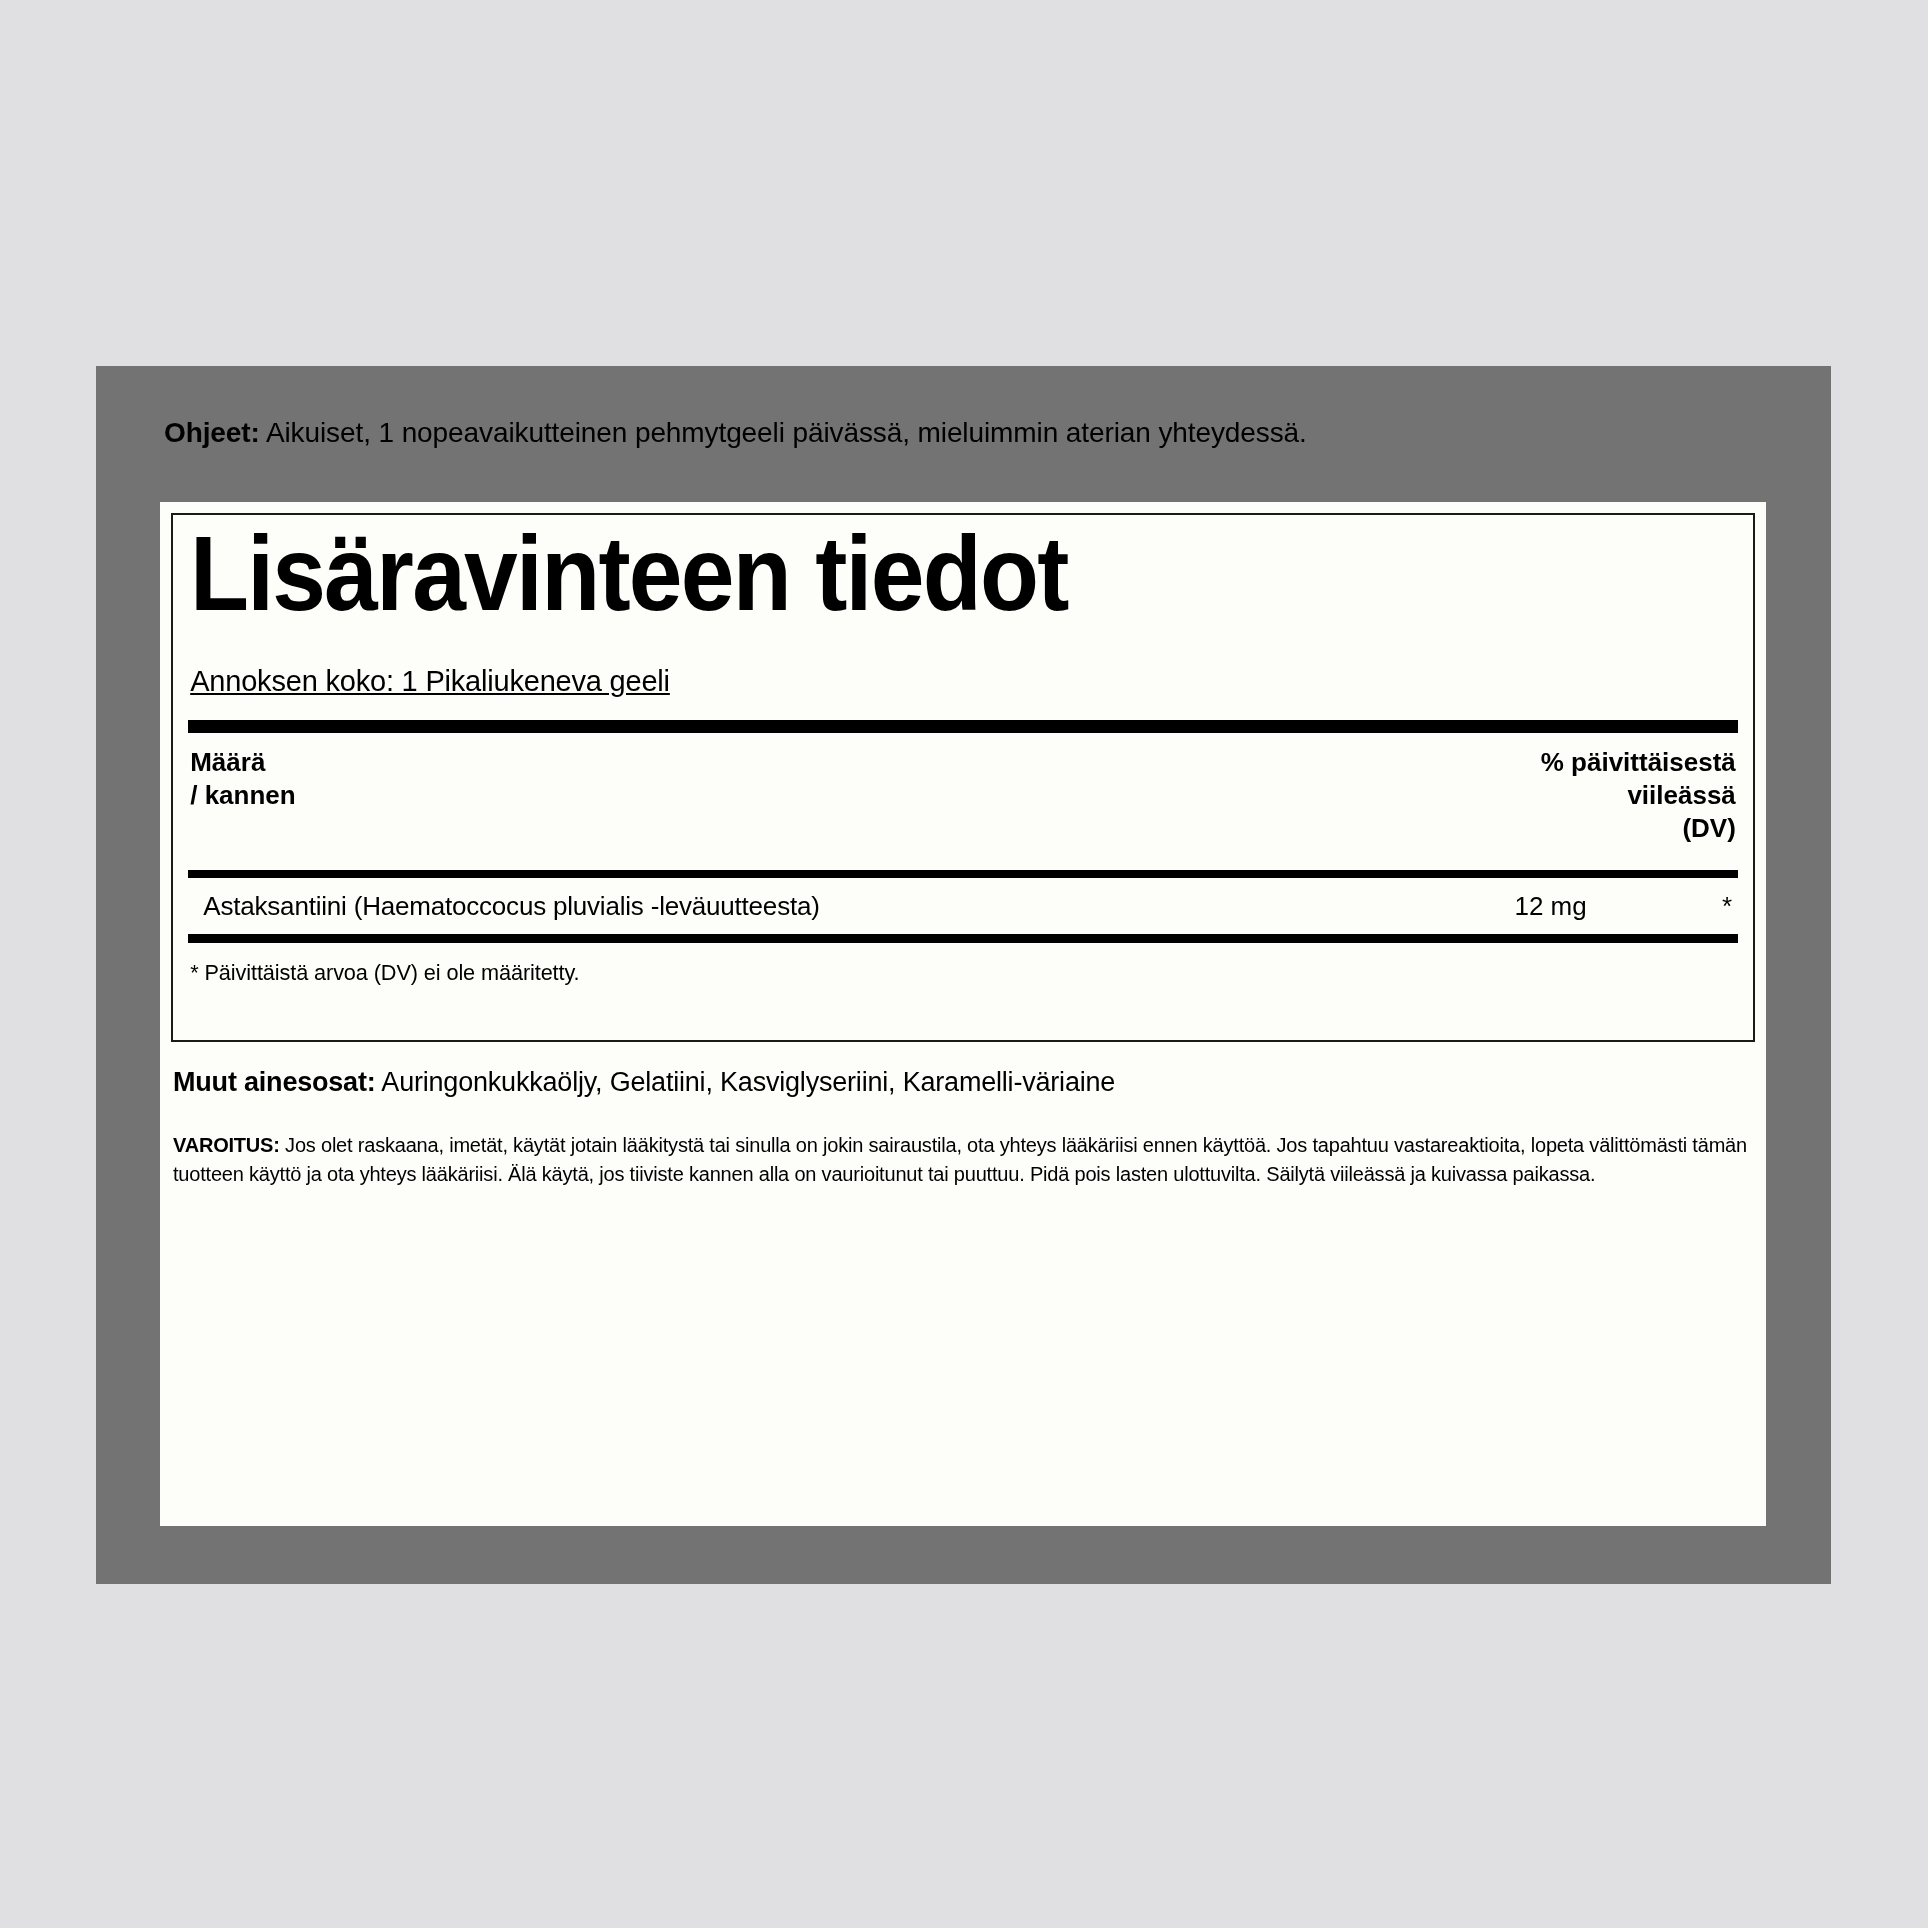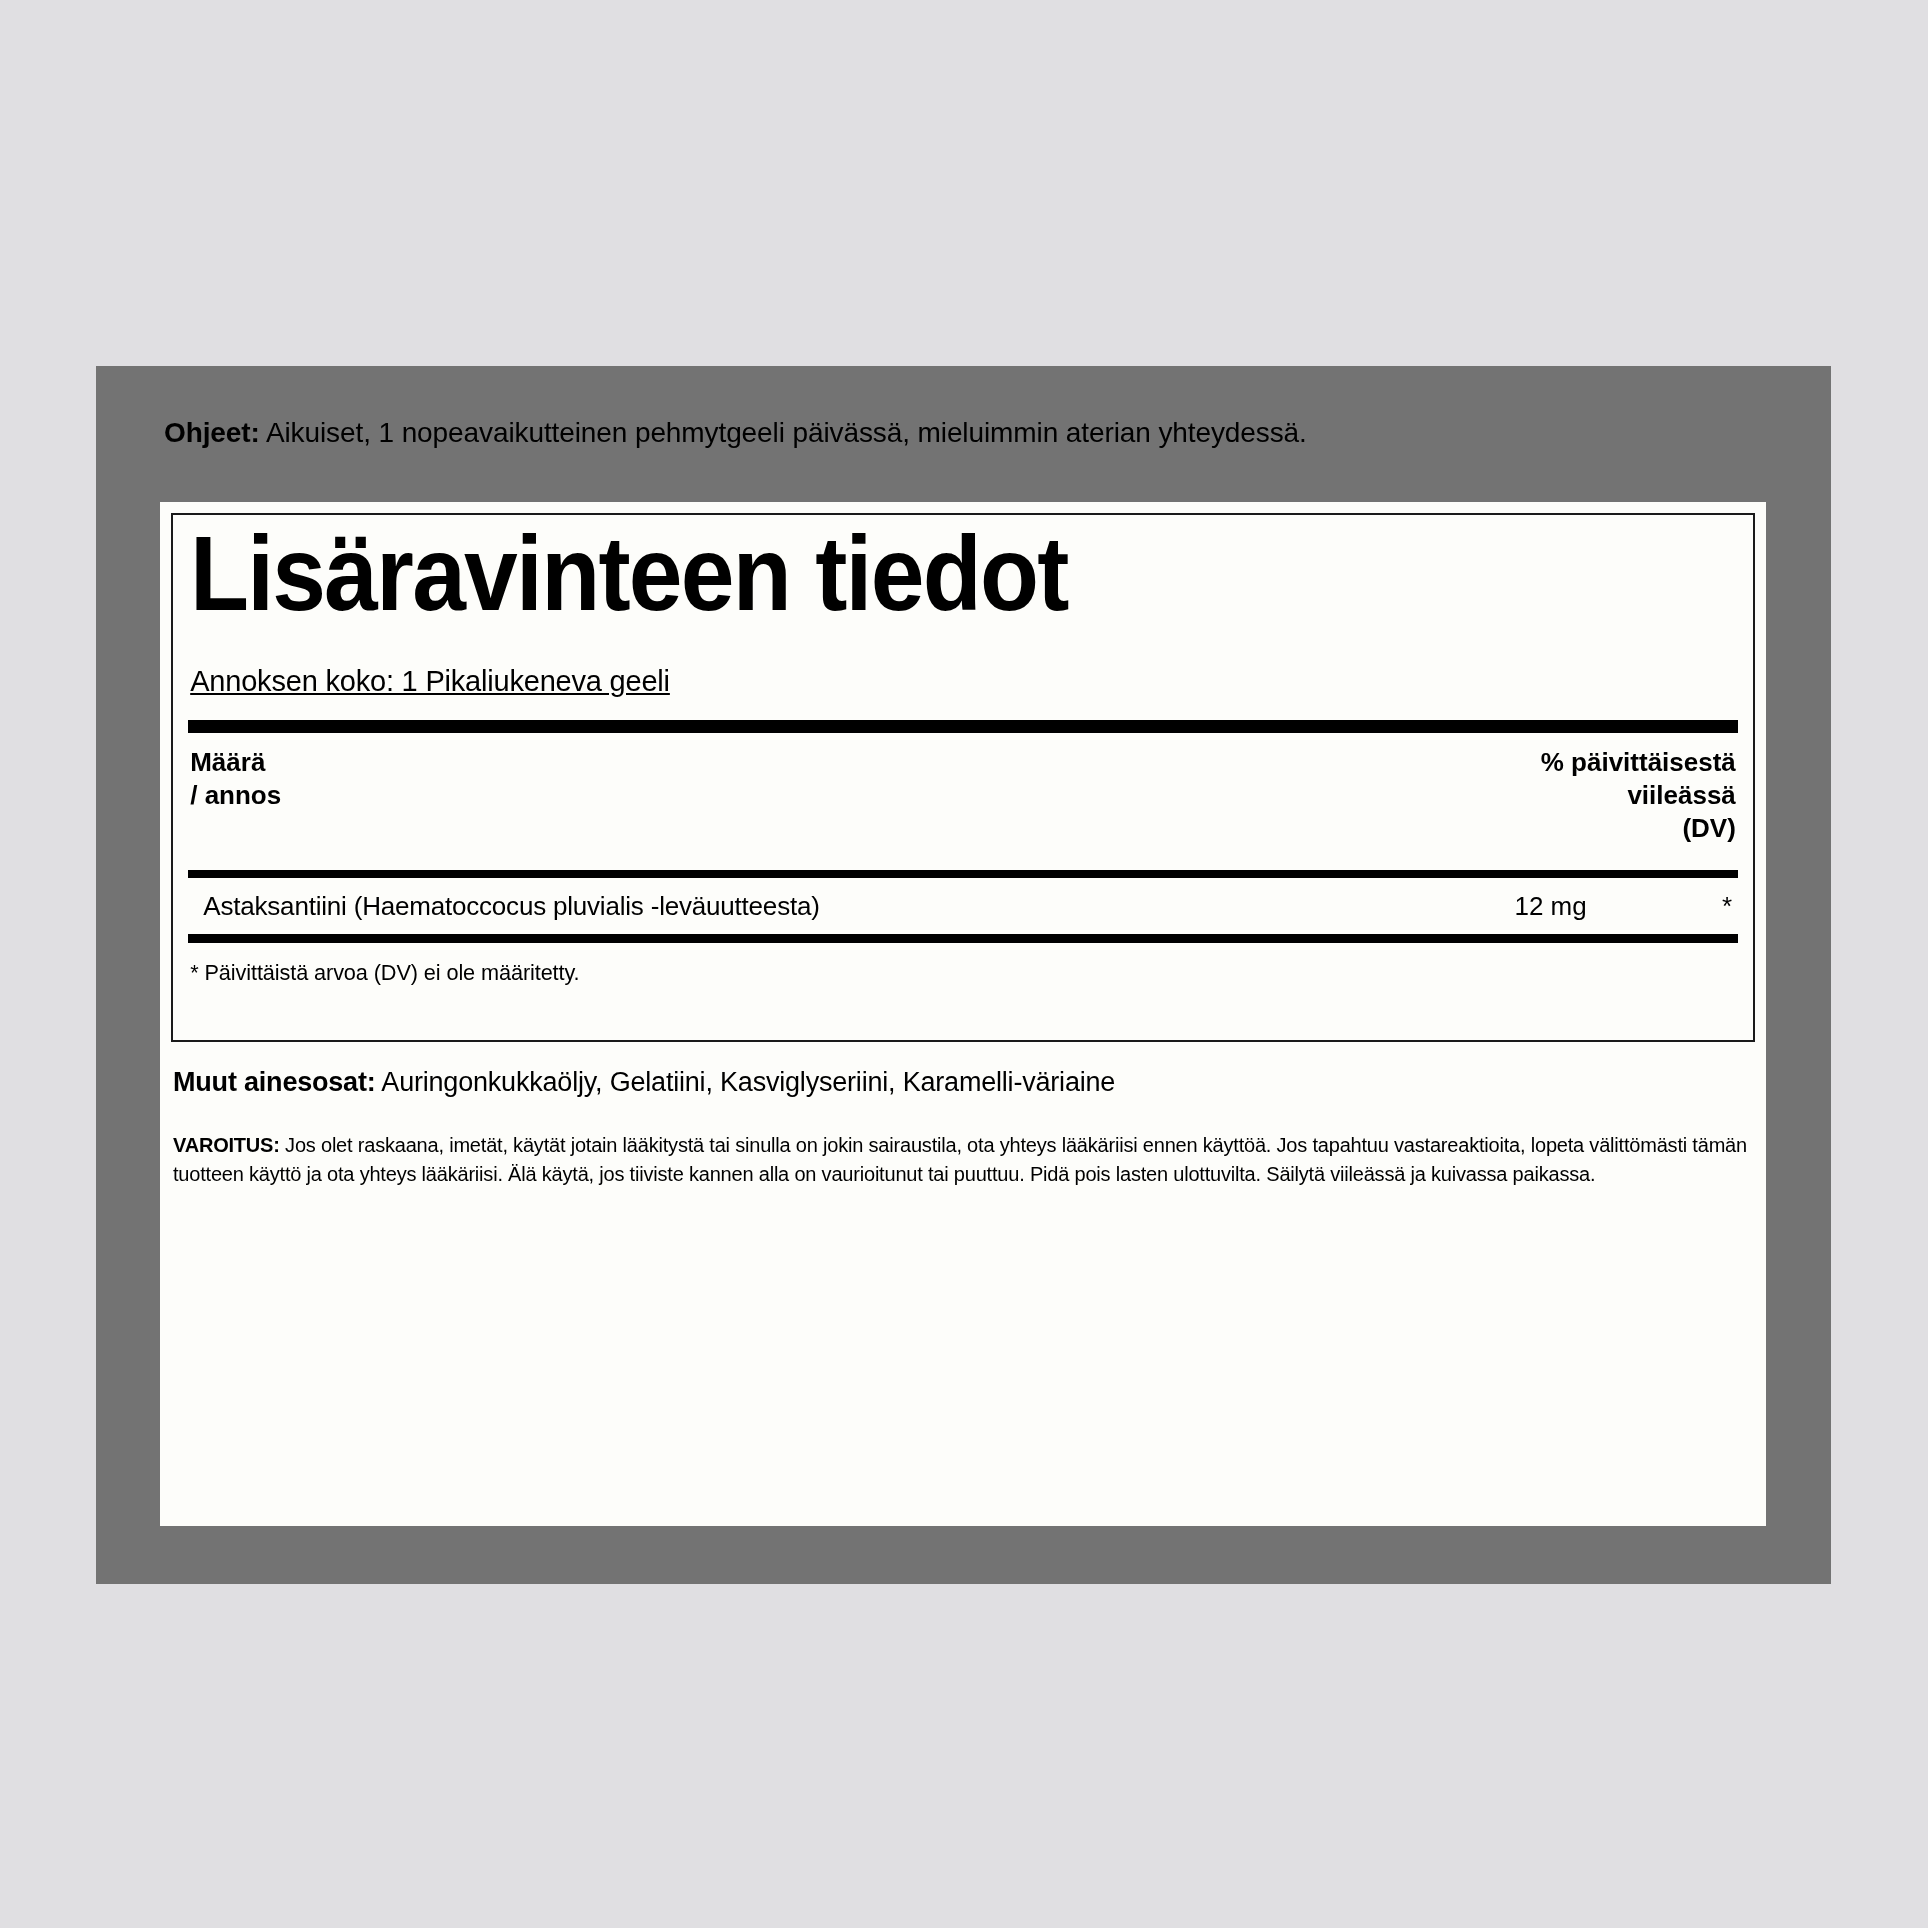--- a/index.html
+++ b/index.html
@@ -214,21 +214,21 @@
 
       <div class="facts-title">Lisäravinteen tiedot</div>
 
       <div class="serving-line first">Annoksen koko: 1 Pikaliukeneva geeli</div>
 
       <div class="rule-thick"></div>
 
       <div class="col-head">
         <div class="left">
           <div>Määrä</div>
-          <div>/ annos</div>
+          <div>/ kannen</div>
         </div>
         <div class="right">
           <div>% päivittäisestä</div>
           <div>viileässä</div>
           <div>(DV)</div>
         </div>
       </div>
 
       <div class="rule-med"></div>
 

